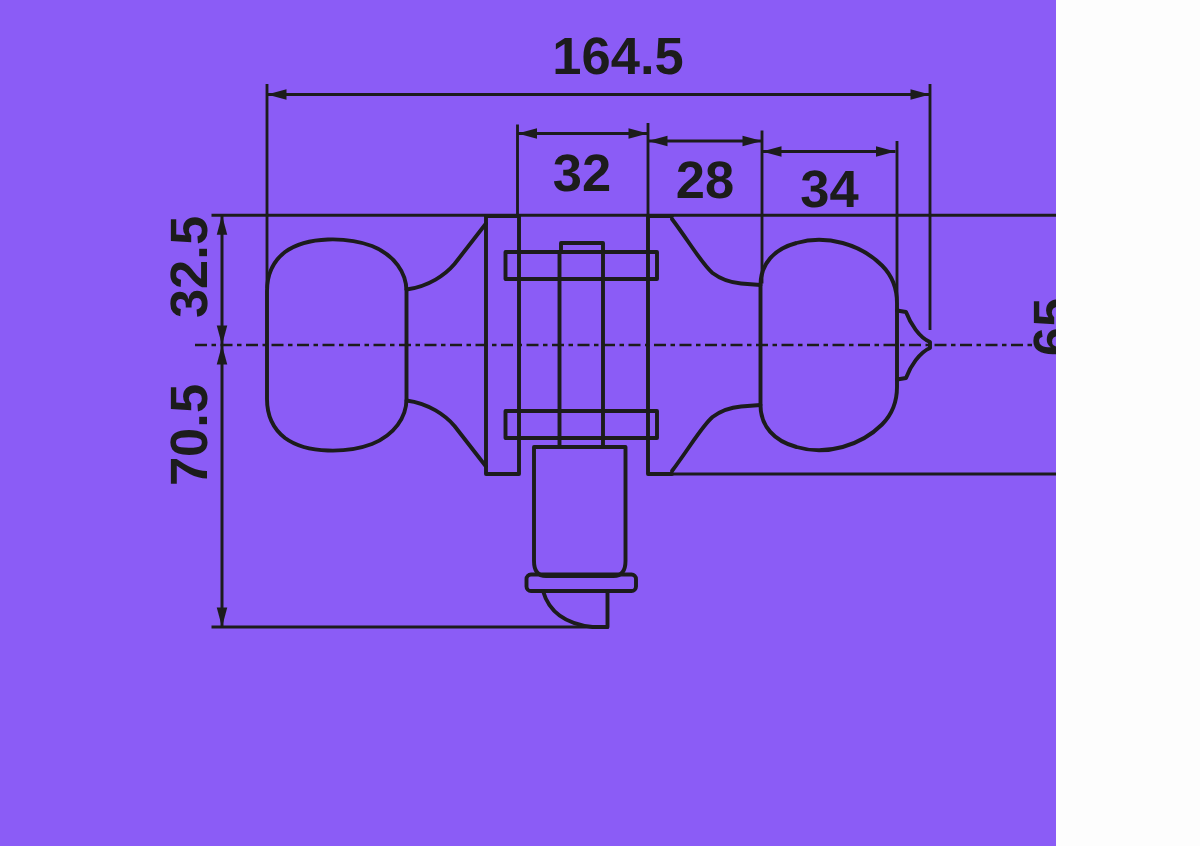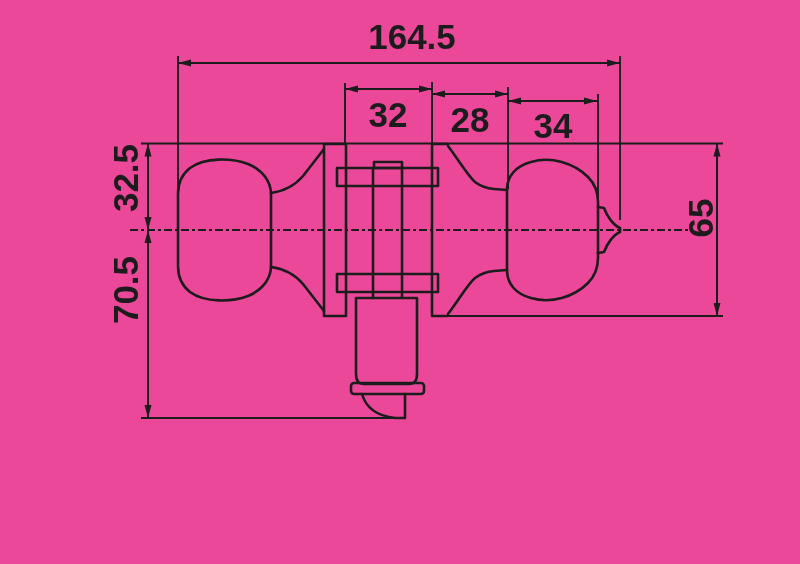--- a/index.html
+++ b/index.html
@@ -1,16 +1,16 @@
 <!DOCTYPE html>
 <html><head>
 <meta charset="utf-8">
 <style>
   html,body{margin:0;padding:0;background:#fdfdfd;}
-  #stage{position:relative;width:800px;height:564px;background:#ec4899;overflow:hidden;
+  #stage{position:relative;width:704px;height:564px;background:#8b5cf6;overflow:hidden;
          font-family:"Liberation Sans", sans-serif;}
   svg{display:block;}
   .dimline{stroke:#1c1c1c;stroke-width:2;fill:none;}
   .extline{stroke:#1c1c1c;stroke-width:1.9;fill:none;}
   .center{stroke:#1c1c1c;stroke-width:1.8;fill:none;stroke-dasharray:8 3 3 3;}
   .part{stroke:#1c1c1c;stroke-width:2.6;fill:none;stroke-linejoin:round;stroke-linecap:round;}
   .arrow{fill:#1c1c1c;stroke:none;}
   .dimtext{font-family:"Liberation Sans", sans-serif;font-size:35px;font-weight:700;
            fill:#1c1c1c;text-anchor:middle;}
 </style>

